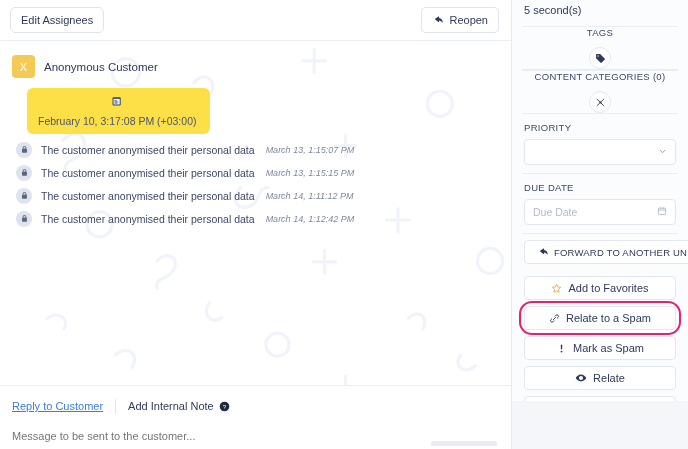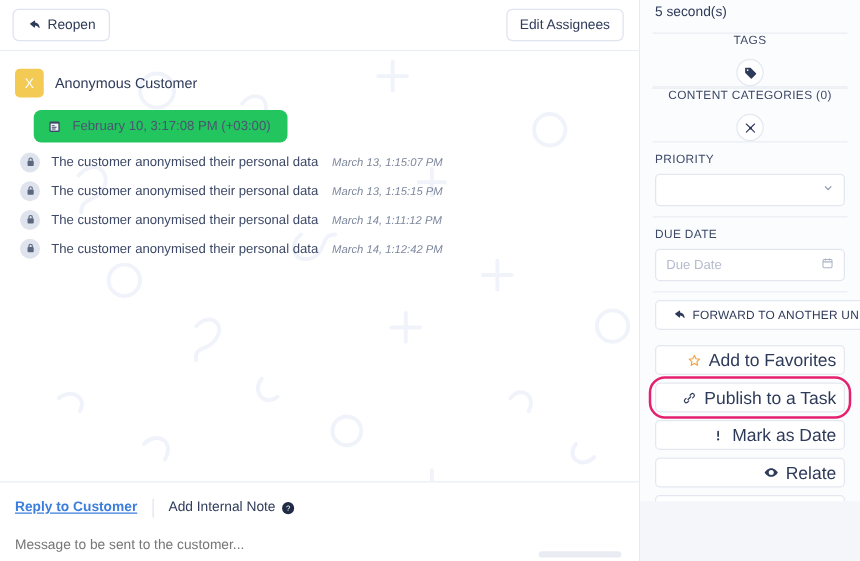--- a/index.html
+++ b/index.html
@@ -92,26 +92,27 @@
   }
   .customer-name {
     font-size: 11.5px;
     color: #2e3a59;
   }
 
   .date-chip {
     display: inline-flex;
     align-items: center;
     gap: 8px;
-    background: #22c55e;
+    background: #fde047;
     border-radius: 6px;
     padding: 7px 14px 7px 11px;
     margin-left: 15px;
     font-size: 10.5px;
     color: #4a5670;
+    flex-direction: column;
   }
 
   .events { margin-top: 4px; }
   .event-row {
     display: flex;
     align-items: center;
     gap: 9px;
     padding: 3.5px 0;
     margin-left: 4px;
   }
@@ -150,21 +151,20 @@
     align-items: center;
     gap: 0;
     height: 20px;
   }
   .tab-reply {
     font-size: 11px;
     color: #3b7ddd;
     text-decoration: underline;
     cursor: pointer;
     padding-right: 12px;
-    font-weight: bold;
   }
   .tab-sep {
     width: 1px; height: 15px;
     background: #dfe4ee;
   }
   .tab-note {
     font-size: 11px;
     color: #2e3a59;
     cursor: pointer;
     padding-left: 12px;
@@ -291,26 +291,26 @@
     transform: translateY(-50%);
   }
 
   .sb-actions { padding: 6px 4px 4px 4px; }
   .sb-btn {
     width: 100%;
     background: #ffffff;
     border: 1px solid #e3e7f0;
     border-radius: 4px;
     height: 24px;
-    font-size: 14px;
+    font-size: 11px;
     color: #2e3a59;
     font-family: "Liberation Sans", sans-serif;
     display: flex;
     align-items: center;
-    justify-content: flex-end;
+    justify-content: center;
     gap: 6px;
     margin-bottom: 6px;
     cursor: pointer;
     white-space: nowrap;
     padding: 0 6px;
   }
   .sb-btn.forward {
     font-size: 9.5px;
     letter-spacing: 0.2px;
     width: 178px;
@@ -333,29 +333,29 @@
 </style>
 </head>
 <body>
 
 <div class="app">
 
   <div class="main">
 
     <div class="toolbar">
       <button class="btn-outline">
+        <span>Edit Assignees</span>
+      </button>
+      <button class="btn-outline">
         <span style="display:inline-flex;">
           <svg width="11" height="11" viewBox="0 0 16 16" fill="#2e3a59">
               <path d="M9.3 2.2a.6.6 0 0 1 1 .4v1.7c3 .4 5 2.6 5.3 5.9a.55.55 0 0 1-1 .37C13.5 8.9 12 8 10.3 7.9v1.8a.6.6 0 0 1-1 .43L4.6 6.4a.6.6 0 0 1 0-.9z"></path>
             </svg>
         </span>
         <span>Reopen</span>
-      </button>
-      <button class="btn-outline">
-        <span>Edit Assignees</span>
       </button>
     </div>
 
     <div class="convo">
 
       <svg class="watermark" viewBox="0 0 488 340" preserveAspectRatio="none">
         <g stroke="#f1f3fb" fill="none" stroke-width="3" stroke-linecap="round">
           <circle cx="120" cy="30" r="13"></circle>
           <path d="M300 8 v22 M289 19 h22"></path>
           <path d="M185 40 c8 -10 20 -6 18 6 c-2 10 -16 8 -16 18"></path>
@@ -544,33 +544,33 @@
 
       <div class="wrap-rel">
         <button class="sb-btn highlighted">
           <span style="display:inline-flex;">
             <svg width="11" height="11" viewBox="0 0 16 16" fill="none" stroke="#2e3a59" stroke-width="1.35" stroke-linecap="round">
                 <path d="M6.4 9.6 L9.6 6.4"></path>
                 <path d="M7.3 11.3 l-1.5 1.5a2.2 2.2 0 0 1-3.1-3.1l1.5-1.5"></path>
                 <path d="M8.7 4.7 l1.5-1.5a2.2 2.2 0 0 1 3.1 3.1l-1.5 1.5"></path>
               </svg>
           </span>
-          <span>Publish to a Task</span>
+          <span>Relate to a Spam</span>
         </button>
         <span class="highlight-ring"></span>
       </div>
 
       <button class="sb-btn">
         <span style="display:inline-flex;">
           <svg width="11" height="11" viewBox="0 0 16 16" fill="#2e3a59">
               <rect x="7" y="2.2" width="2" height="7.3" rx="1"></rect>
               <circle cx="8" cy="12.4" r="1.3"></circle>
             </svg>
         </span>
-        <span>Mark as Date</span>
+        <span>Mark as Spam</span>
       </button>
 
       <button class="sb-btn">
         <span style="display:inline-flex;">
           <svg width="12" height="12" viewBox="0 0 16 16" fill="#2e3a59">
               <path d="M8 3.4C4.6 3.4 2 6.1 1 8c1 1.9 3.6 4.6 7 4.6s6-2.7 7-4.6c-1-1.9-3.6-4.6-7-4.6zm0 7.3A2.7 2.7 0 1 1 8 5.3a2.7 2.7 0 0 1 0 5.4z"></path>
               <circle cx="8" cy="8" r="1.5" fill="#ffffff"></circle>
             </svg>
         </span>
         <span>Relate</span>

